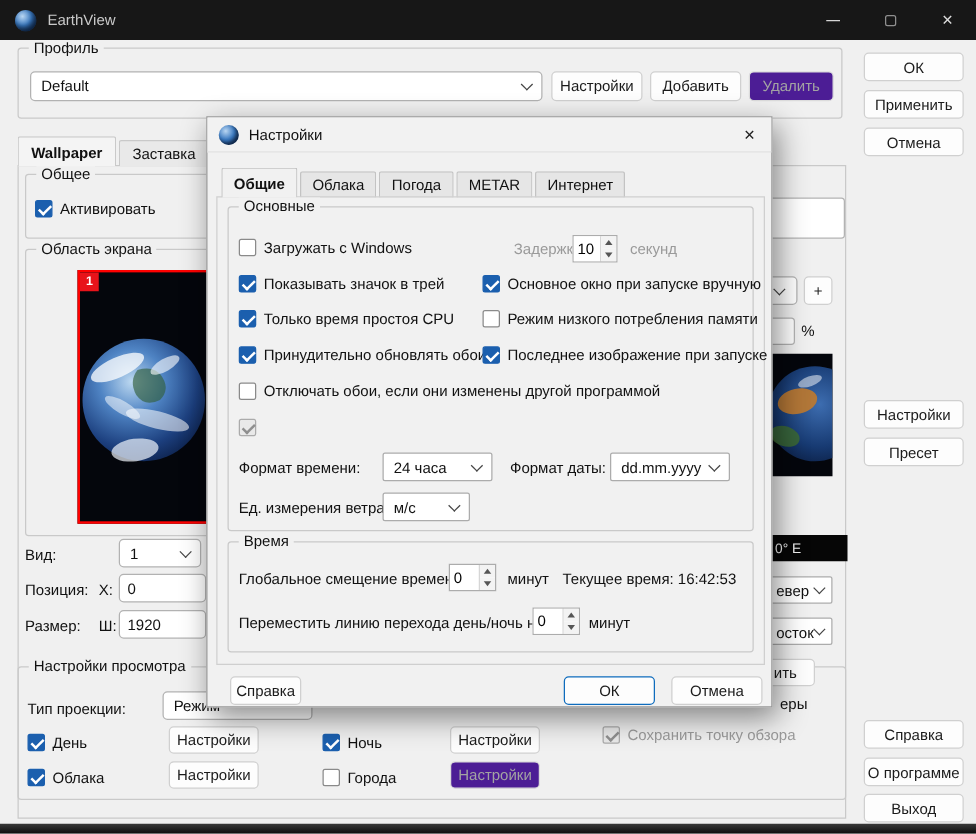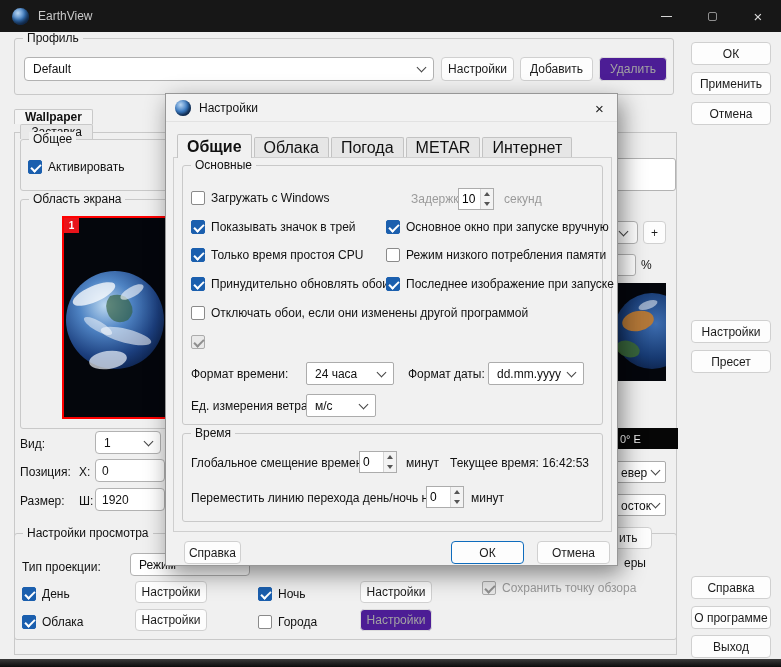--- a/index.html
+++ b/index.html
@@ -72,21 +72,21 @@
   .d-titlebar { position:absolute; left:0; top:0; right:0; height:28px; background:#f2f2f2;
     border-bottom:1px solid #e2e2e2; display:flex; align-items:center; }
   .d-icon { width:16px; height:16px; border-radius:50%; margin-left:9px;
     background:radial-gradient(circle at 35% 30%, #b9d6f2, #3a79c0 45%, #153e7c 85%);
     box-shadow:inset -2px -2px 3px rgba(0,0,0,.5); }
   .d-title { margin-left:8px; font-size:12px; color:#111; }
   .d-close { position:absolute; right:8px; top:5px; width:19px; height:19px; display:flex; align-items:center;
     justify-content:center; font-size:15px; color:#222; }
   .dtabstrip { position:absolute; left:11px; top:40px; display:flex; align-items:flex-end; height:24px; }
   .dtab { height:21px; padding:0 9px; display:flex; align-items:center; background:#e6e6e6;
-    border:1px solid #c3c3c3; border-bottom:none; border-radius:2px 2px 0 0; margin-right:2px; font-size:16px; }
+    border:1px solid #c3c3c3; border-bottom:none; border-radius:2px 2px 0 0; margin-right:2px; font-size:12px; }
   .dtab.selected { height:24px; background:#f1f1f1; font-weight:bold; position:relative; z-index:2; }
   .d-panel { position:absolute; left:7px; top:63px; width:439px; height:375px; border:1px solid #cfcfcf; }
   .dialog .groupbox .gb-label, .dialog .gb-label { background:#f1f1f1; }
 
   .bottom-edge { position:absolute; left:0; top:659px; width:781px; height:8px;
     background:linear-gradient(#3a3a3a,#0c0c0c); z-index:6; }
 </style>
 </head>
 <body>
 
@@ -120,21 +120,21 @@
 <div class="btn" style="left:691px; top:42px; width:80px; height:23px;">ОК</div>
 <div class="btn" style="left:691px; top:72px; width:80px; height:23px;">Применить</div>
 <div class="btn" style="left:691px; top:102px; width:80px; height:23px;">Отмена</div>
 <div class="btn" style="left:691px; top:320px; width:80px; height:23px;">Настройки</div>
 <div class="btn" style="left:691px; top:350px; width:80px; height:23px;">Пресет</div>
 <div class="btn" style="left:691px; top:576px; width:80px; height:23px;">Справка</div>
 <div class="btn" style="left:691px; top:606px; width:80px; height:23px;">О программе</div>
 <div class="btn" style="left:691px; top:635px; width:80px; height:23px;">Выход</div>
 
 <div class="panel" style="left:14px; top:132px; width:663px; height:523px;"></div>
-<div class="tabstrip" style="left:14px; top:109px;flex-direction:column;">
+<div class="tabstrip" style="left:14px; top:109px;">
   <div class="tab selected">Wallpaper</div>
   <div class="tab">Заставка</div>
 </div>
 
 <div class="groupbox" style="left:20px; top:139px; width:440px; height:52px;">
   <span class="gb-label">Общее</span>
 </div>
 <div class="cbrow" style="left:28px; top:159px;">
   <span class="cb checked"></span>
   <span>Активировать</span>

